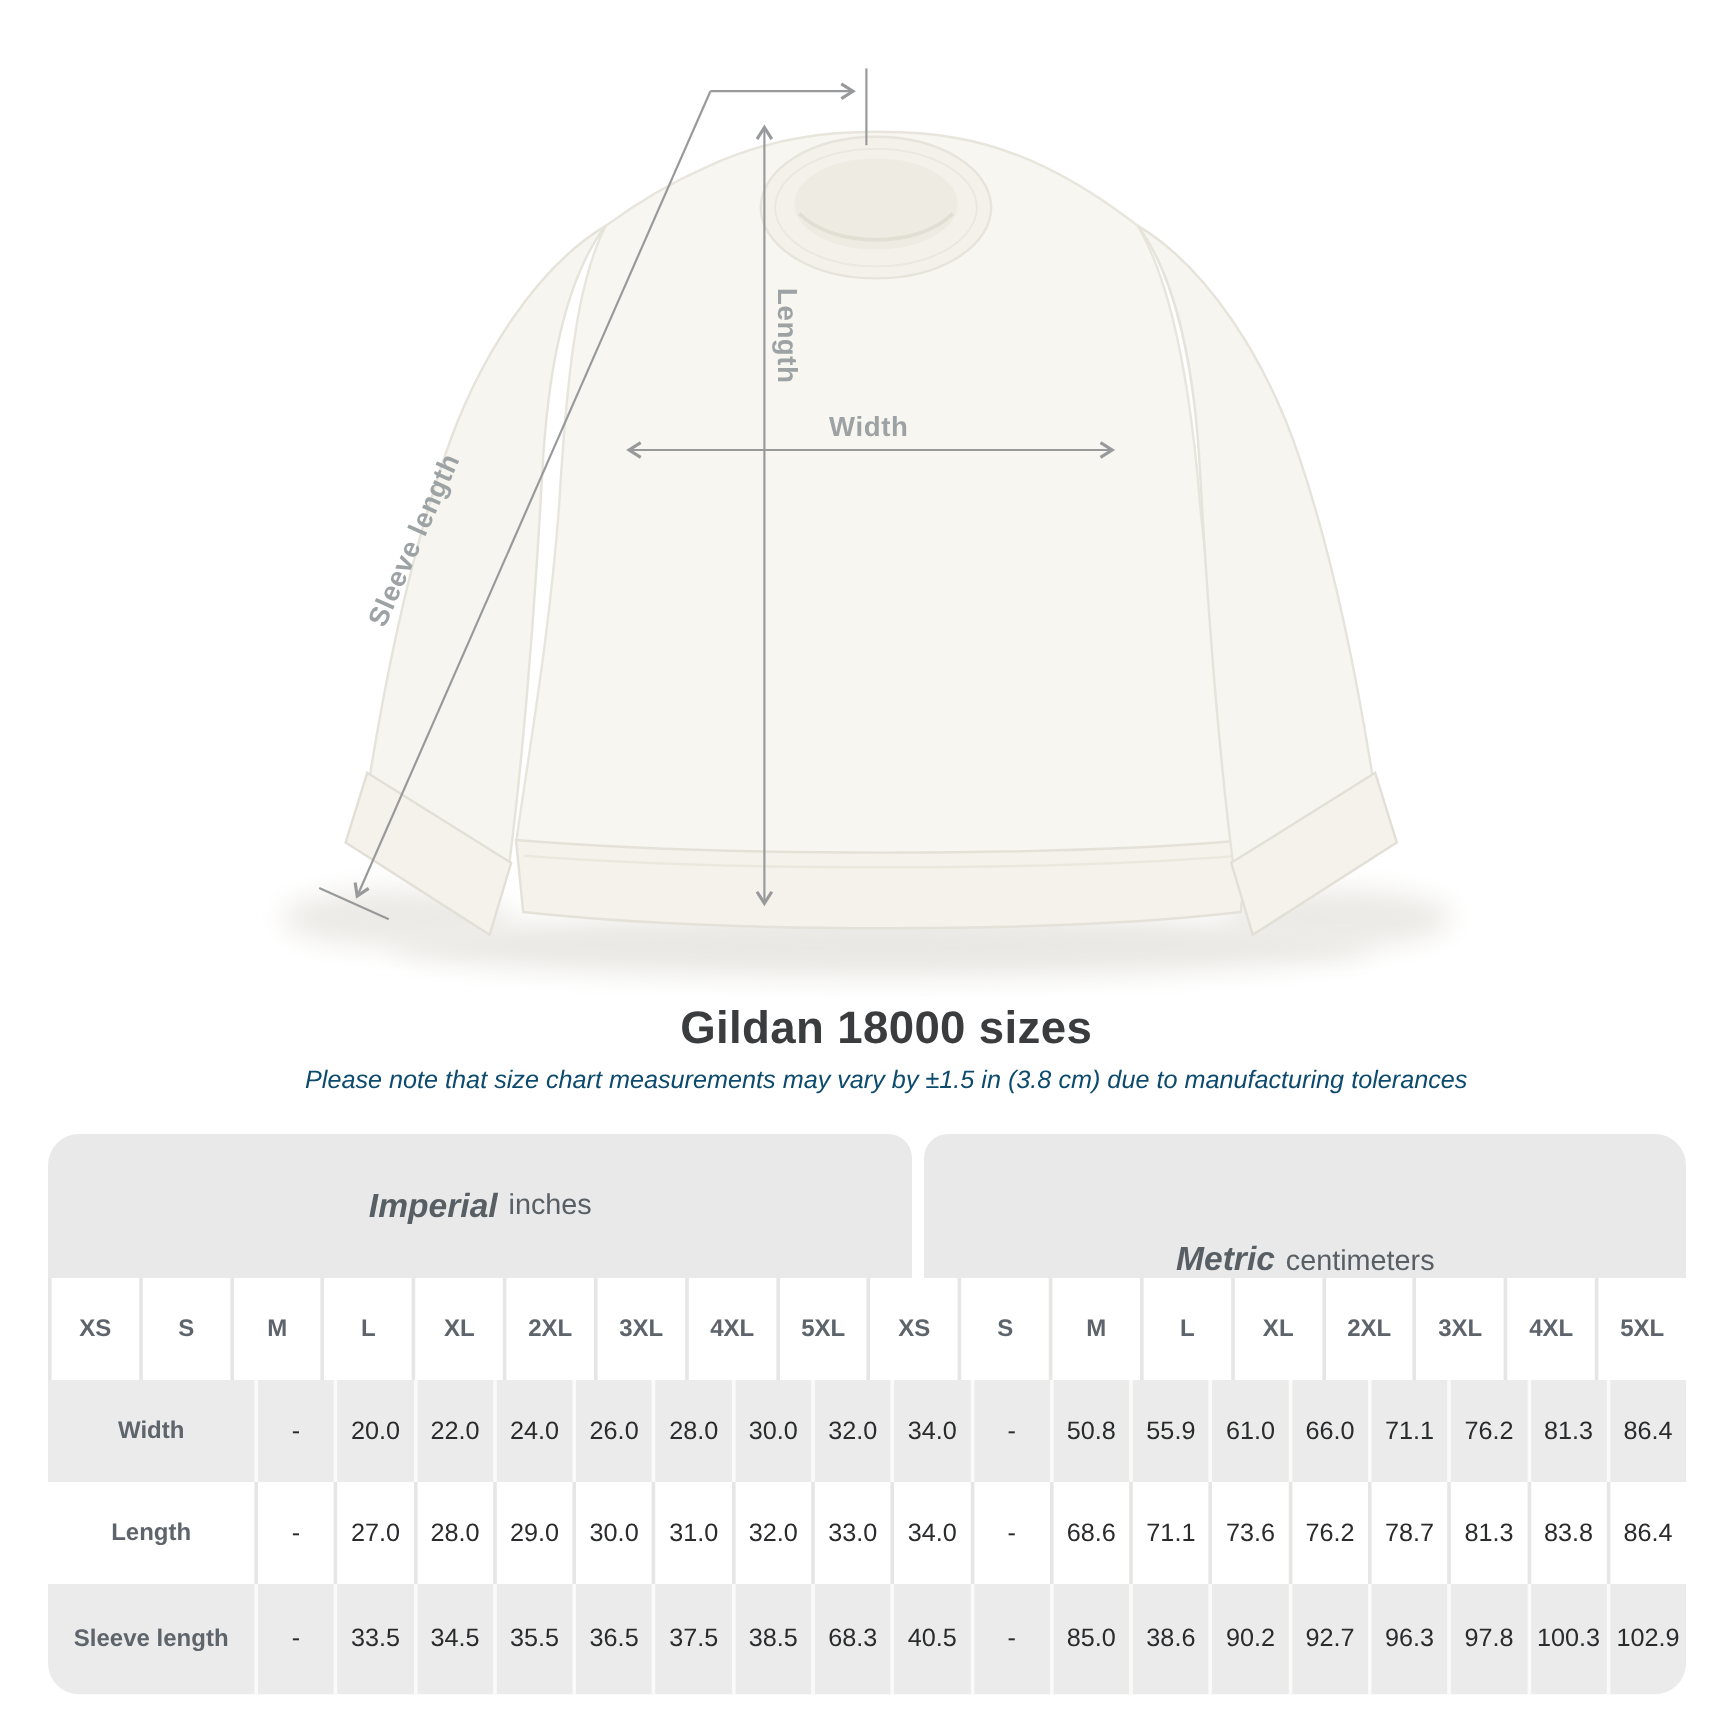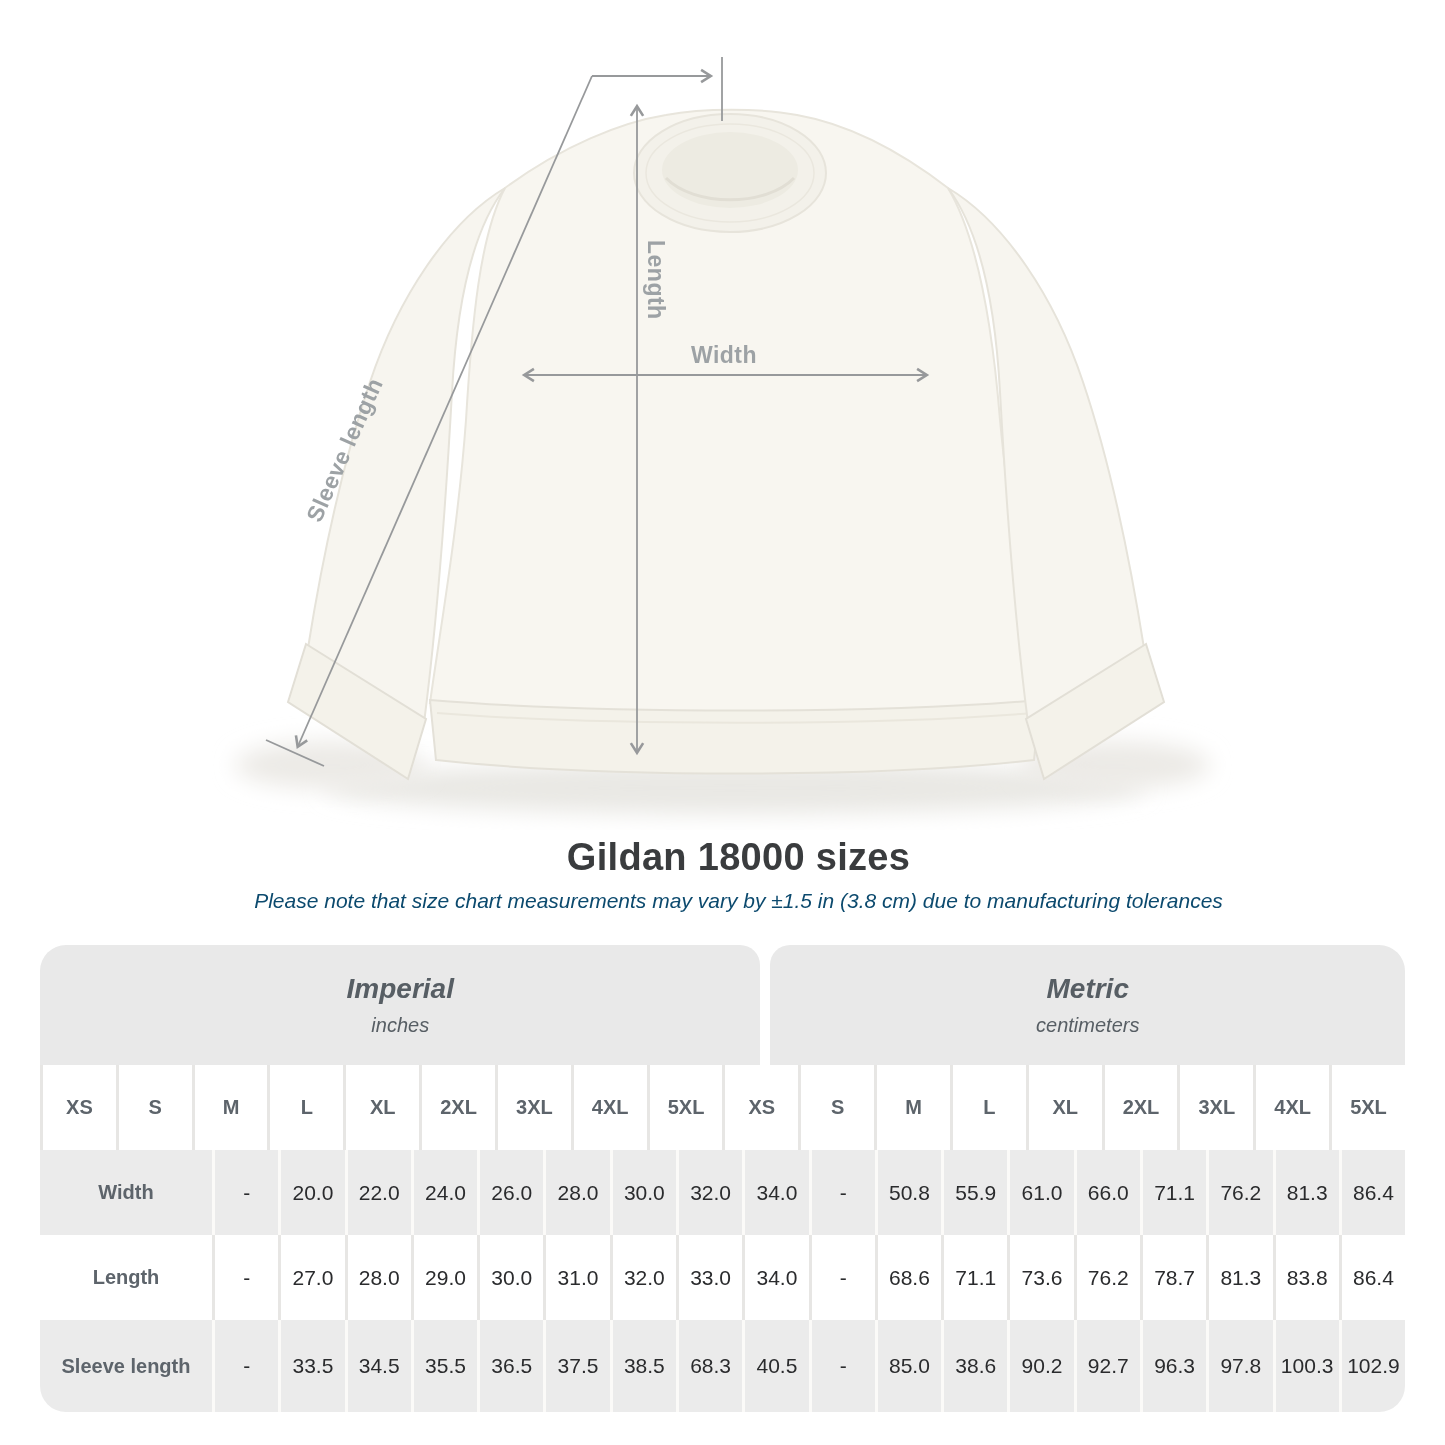--- a/index.html
+++ b/index.html
@@ -18,26 +18,26 @@
 
   
   .heading{position:absolute;left:16px;top:836px;width:1445px;text-align:center;}
   .heading h1{margin:0;font-size:38px;font-weight:700;color:#3a3c3e;letter-spacing:.3px;}
   .heading p{margin:10px 0 16px 0;font-style:italic;font-size:21px;color:#0c4a6e;}
 
   
   .sizetable{position:absolute;left:40px;top:945px;width:1365px;
              border-radius:26px;overflow:hidden;background:#ffffff;}
   .bandrow{display:flex;height:120px;}
-  .band{background:#e9e9e9;display:flex;flex-direction:column;align-items:center;
+  .band{background:#e9e9e9;display:flex;flex-direction:row;align-items:center;
         justify-content:center;gap:9px;color:#575e64;}
   .band-imp{width:763px;margin-right:10px;border-top-right-radius:20px;}
-  .band-met{width:672px;border-top-left-radius:20px;}
+  .band-met{width:672px;border-top-left-radius:20px;align-items:flex-end;}
   .band .bname{font-size:28px;font-weight:700;font-style:italic;}
-  .band .bunit{font-size:20px;font-style:italic;}
+  .band .bunit{font-size:24px;}
 
   .row{display:flex;--sep:#e7e6e4;}
   .row.shade{background:#ebebeb;--sep:#fbfaf8;}
   .row .c{flex:1;display:flex;align-items:center;justify-content:center;
           border-left:3px solid var(--sep);}
   .row .lab{width:172px;flex:none;display:flex;align-items:center;justify-content:center;
             border-left:none;}
   .hrow{height:85px;} .drow{height:85px;} .drow-last{height:92px;}
   .hd{font-size:20px;font-weight:700;color:#5d646b;}
   .val{font-size:21px;color:#2a2b2d;}

